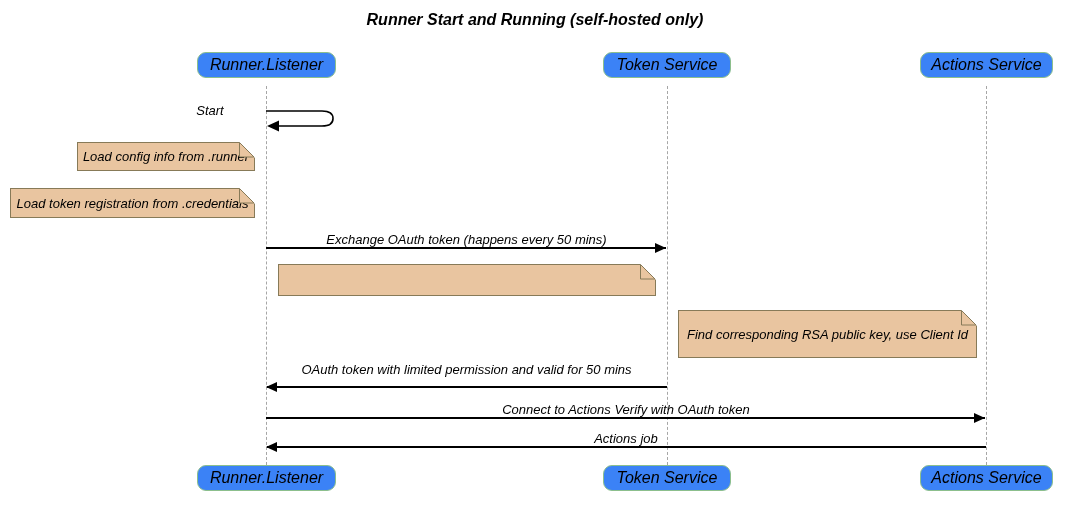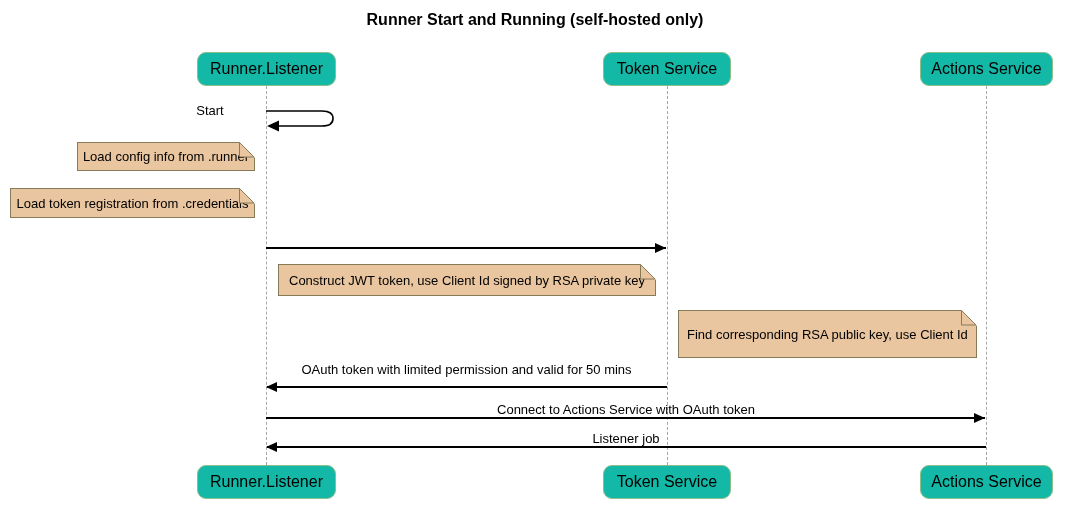--- a/index.html
+++ b/index.html
@@ -1,30 +1,30 @@
 <!DOCTYPE html>
 <html><head>
 <meta charset="utf-8">
 <style>
   * { margin:0; padding:0; box-sizing:border-box; }
   html,body { background:#ffffff; }
   .canvas {
     position:relative; width:1070px; height:525px; background:#ffffff;
-    font-family:"Liberation Sans", sans-serif; color:#000; overflow:hidden;
+    font-family:"Liberation Sans", sans-serif; color:#000; overflow:hidden;font-style:italic;
   }
   .title {
     position:absolute; left:0; top:11px; width:1070px;
     text-align:center; font-size:16px; font-weight:bold;
   }
   .lifeline {
     position:absolute; top:86px; height:379px; width:0;
     border-left:1px dashed #a6a6a6;
   }
   .participant {
-    position:absolute; height:34px; background:#14b8a6;
+    position:absolute; height:26px; background:#3b82f6;
     border:1px solid #8cbf8c; border-radius:9px;
     display:flex; align-items:center; justify-content:center;
     font-size:16px;
   }
   .msg-label {
     position:absolute; font-size:13px; white-space:nowrap;
   }
   .msg-line {
     position:absolute; height:2px; background:#000;
   }
@@ -80,48 +80,48 @@
   </div>
 
   <div class="note" style="left:10px; top:188px; width:245px; height:30px">
     <svg class="fold" width="16" height="16">
       <polygon points="0,0 16,0 16,16" fill="#ffffff"></polygon>
       <polygon points="0.5,0.5 0.5,15 15,15" fill="#e9c5a0" stroke="#877a58" stroke-width="1"></polygon>
     </svg>
     <span>Load token registration from .credentials</span>
   </div>
 
+  <div class="msg-label" style="left:266px; top:232px; width:401px; text-align:center">Exchange OAuth token (happens every 50 mins)</div>
   <div class="msg-line" style="left:266px; top:247px; width:400px"></div>
   <div class="arrow-right" style="left:655px; top:243px"></div>
 
   <div class="note" style="left:278px; top:264px; width:378px; height:32px">
     <svg class="fold" width="16" height="16">
       <polygon points="0,0 16,0 16,16" fill="#ffffff"></polygon>
       <polygon points="0.5,0.5 0.5,15 15,15" fill="#e9c5a0" stroke="#877a58" stroke-width="1"></polygon>
     </svg>
-    <span>Construct JWT token, use Client Id signed by RSA private key</span>
   </div>
 
   <div class="note multiline" style="left:678px; top:310px; width:299px; height:48px">
     <svg class="fold" width="16" height="16">
       <polygon points="0,0 16,0 16,16" fill="#ffffff"></polygon>
       <polygon points="0.5,0.5 0.5,15 15,15" fill="#e9c5a0" stroke="#877a58" stroke-width="1"></polygon>
     </svg>
     <span>Find corresponding RSA public key, use Client Id</span>
   </div>
 
   <div class="msg-label" style="left:266px; top:362px; width:401px; text-align:center">OAuth token with limited permission and valid for 50 mins</div>
   <div class="msg-line" style="left:267px; top:386px; width:400px"></div>
   <div class="arrow-left" style="left:266px; top:382px"></div>
 
-  <div class="msg-label" style="left:266px; top:402px; width:720px; text-align:center">Connect to Actions Service with OAuth token</div>
+  <div class="msg-label" style="left:266px; top:402px; width:720px; text-align:center">Connect to Actions Verify with OAuth token</div>
   <div class="msg-line" style="left:266px; top:417px; width:719px"></div>
   <div class="arrow-right" style="left:974px; top:413px"></div>
 
-  <div class="msg-label" style="left:266px; top:431px; width:720px; text-align:center">Listener job</div>
+  <div class="msg-label" style="left:266px; top:431px; width:720px; text-align:center">Actions job</div>
   <div class="msg-line" style="left:267px; top:446px; width:719px"></div>
   <div class="arrow-left" style="left:266px; top:442px"></div>
 
   <div class="participant" style="left:197px; top:465px; width:139px">Runner.Listener</div>
   <div class="participant" style="left:603px; top:465px; width:128px">Token Service</div>
   <div class="participant" style="left:920px; top:465px; width:133px">Actions Service</div>
 
 </div>
 
 </body></html>

